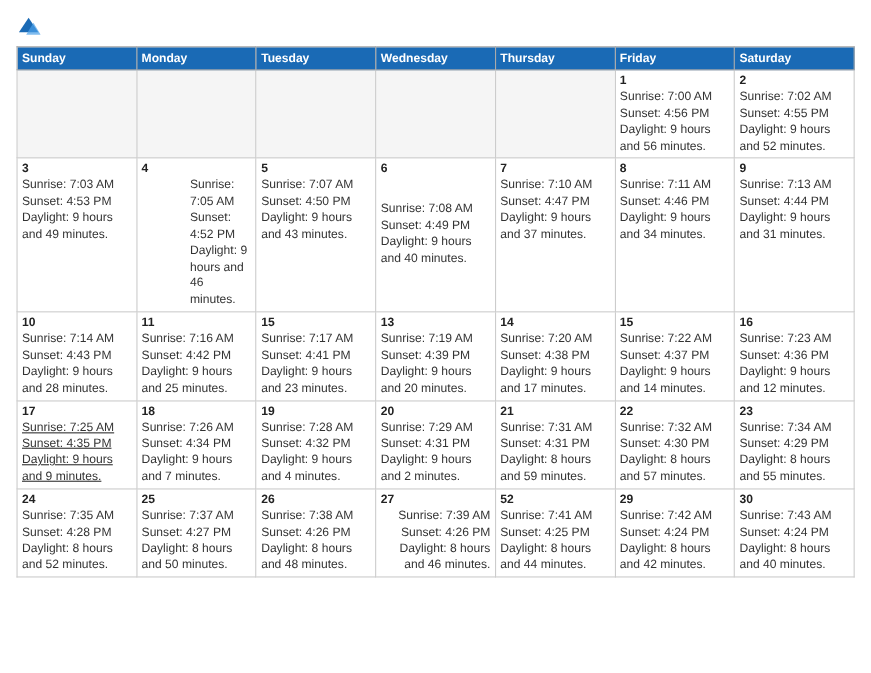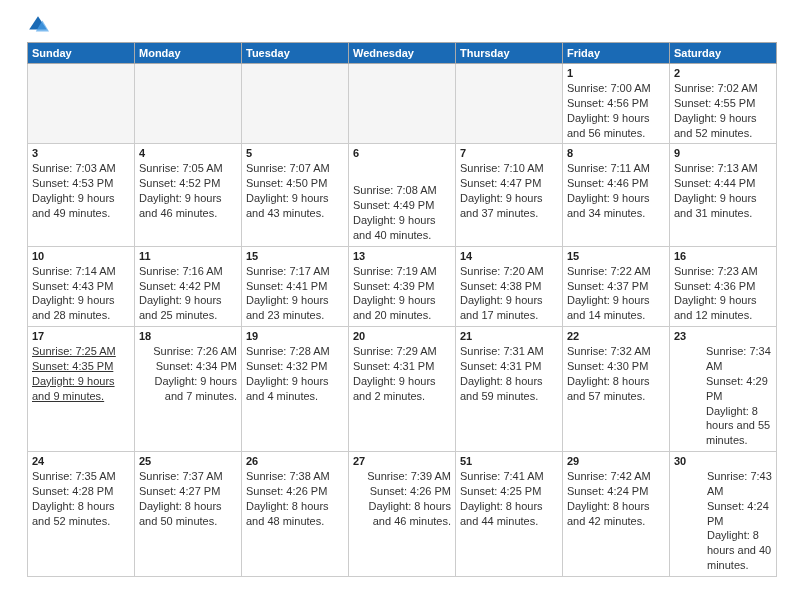--- a/index.html
+++ b/index.html
@@ -6,21 +6,21 @@
     body {
       font-family: Arial, sans-serif;
       background: #fff;
       width: 792px;
       height: 612px;
       overflow: hidden;
     }
     .page {
       width: 792px;
       height: 612px;
-      padding: 10px 15px 10px 27px;
+      padding: 10px 15px 10px 15px;
     }
     .header {
       display: flex;
       justify-content: space-between;
       align-items: flex-start;
       margin-bottom: 6px;
     }
     .logo {
       display: flex;
       align-items: center;
@@ -151,21 +151,21 @@
         </tr>
         <tr>
           <td>
             <div class="day-num">3</div>
             <div class="cell-info" style="white-space: pre-line;">Sunrise: 7:03 AM
 Sunset: 4:53 PM
 Daylight: 9 hours and 49 minutes.</div>
           </td>
           <td>
             <div class="day-num">4</div>
-            <div class="cell-info" style="white-space: pre-line;">Sunrise: 7:05 AM
+            <div class="cell-info" style="white-space: pre-line; margin-left: 44px;">Sunrise: 7:05 AM
 Sunset: 4:52 PM
 Daylight: 9 hours and 46 minutes.</div>
           </td>
           <td>
             <div class="day-num">5</div>
             <div class="cell-info" style="white-space: pre-line;">Sunrise: 7:07 AM
 Sunset: 4:50 PM
 Daylight: 9 hours and 43 minutes.</div>
           </td>
           <td>
@@ -239,21 +239,21 @@
         </tr>
         <tr>
           <td>
             <div class="day-num">17</div>
             <div class="cell-info" style="white-space: pre-line; text-decoration: underline;">Sunrise: 7:25 AM
 Sunset: 4:35 PM
 Daylight: 9 hours and 9 minutes.</div>
           </td>
           <td>
             <div class="day-num">18</div>
-            <div class="cell-info" style="white-space: pre-line; text-align: right;">Sunrise: 7:26 AM
+            <div class="cell-info" style="white-space: pre-line;">Sunrise: 7:26 AM
 Sunset: 4:34 PM
 Daylight: 9 hours and 7 minutes.</div>
           </td>
           <td>
             <div class="day-num">19</div>
             <div class="cell-info" style="white-space: pre-line;">Sunrise: 7:28 AM
 Sunset: 4:32 PM
 Daylight: 9 hours and 4 minutes.</div>
           </td>
           <td>
@@ -269,21 +269,21 @@
 Daylight: 8 hours and 59 minutes.</div>
           </td>
           <td>
             <div class="day-num">22</div>
             <div class="cell-info" style="white-space: pre-line;">Sunrise: 7:32 AM
 Sunset: 4:30 PM
 Daylight: 8 hours and 57 minutes.</div>
           </td>
           <td>
             <div class="day-num">23</div>
-            <div class="cell-info" style="white-space: pre-line; margin-left: 32px;">Sunrise: 7:34 AM
+            <div class="cell-info" style="white-space: pre-line;">Sunrise: 7:34 AM
 Sunset: 4:29 PM
 Daylight: 8 hours and 55 minutes.</div>
           </td>
         </tr>
         <tr>
           <td>
             <div class="day-num">24</div>
             <div class="cell-info" style="white-space: pre-line;">Sunrise: 7:35 AM
 Sunset: 4:28 PM
 Daylight: 8 hours and 52 minutes.</div>
@@ -300,33 +300,33 @@
 Sunset: 4:26 PM
 Daylight: 8 hours and 48 minutes.</div>
           </td>
           <td>
             <div class="day-num">27</div>
             <div class="cell-info" style="white-space: pre-line; text-align: right;">Sunrise: 7:39 AM
 Sunset: 4:26 PM
 Daylight: 8 hours and 46 minutes.</div>
           </td>
           <td>
-            <div class="day-num">51</div>
+            <div class="day-num">52</div>
             <div class="cell-info" style="white-space: pre-line;">Sunrise: 7:41 AM
 Sunset: 4:25 PM
 Daylight: 8 hours and 44 minutes.</div>
           </td>
           <td>
             <div class="day-num">29</div>
             <div class="cell-info" style="white-space: pre-line;">Sunrise: 7:42 AM
 Sunset: 4:24 PM
 Daylight: 8 hours and 42 minutes.</div>
           </td>
           <td>
             <div class="day-num">30</div>
-            <div class="cell-info" style="white-space: pre-line; margin-left: 33px;">Sunrise: 7:43 AM
+            <div class="cell-info" style="white-space: pre-line;">Sunrise: 7:43 AM
 Sunset: 4:24 PM
 Daylight: 8 hours and 40 minutes.</div>
           </td>
         </tr>
       </tbody>
   </table>
 </div>
 
 </body></html>

